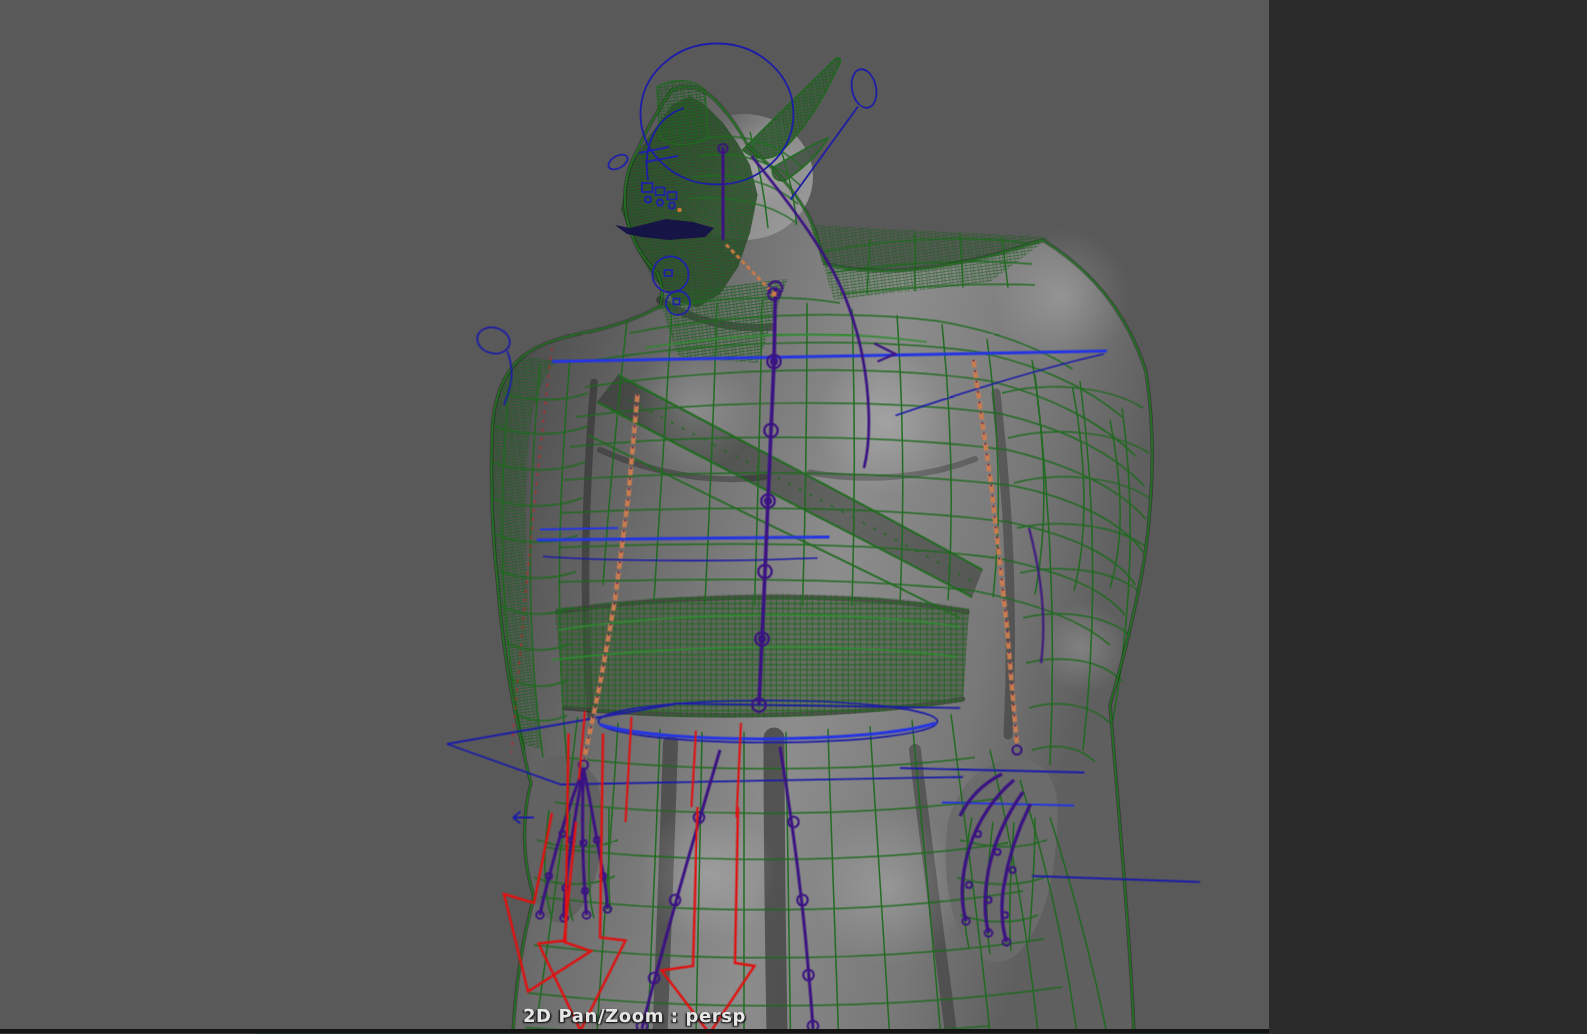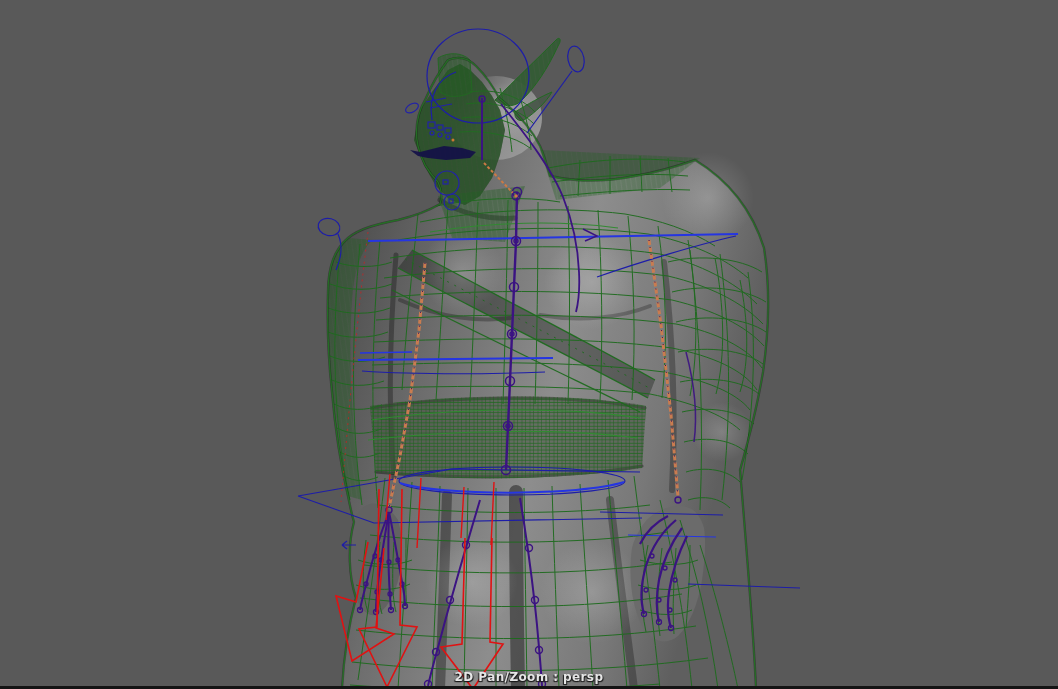--- a/index.html
+++ b/index.html
@@ -1,17 +1,17 @@
 <!DOCTYPE html>
 <html><head>
 <meta charset="utf-8">
 <style>
   html,body{margin:0;padding:0;background:#2b2b2b;}
   .viewport{
-    position:relative; width:1058px; height:689px; overflow:hidden;
+    position:relative; width:846px; height:689px; overflow:hidden;
     background:#0f766e;
     font-family:"DejaVu Sans",sans-serif;
   }
   .viewport svg{position:absolute;left:0;top:0;}
   .hud-label{
     position:absolute; left:0; right:0; bottom:5px; text-align:center;
     font:bold 12px "DejaVu Sans",sans-serif; color:#e6e6e6;
     text-shadow:1px 1px 1px #1a1a1a, -1px 1px 1px #1a1a1a;
     letter-spacing:0.4px; pointer-events:none;
   }

